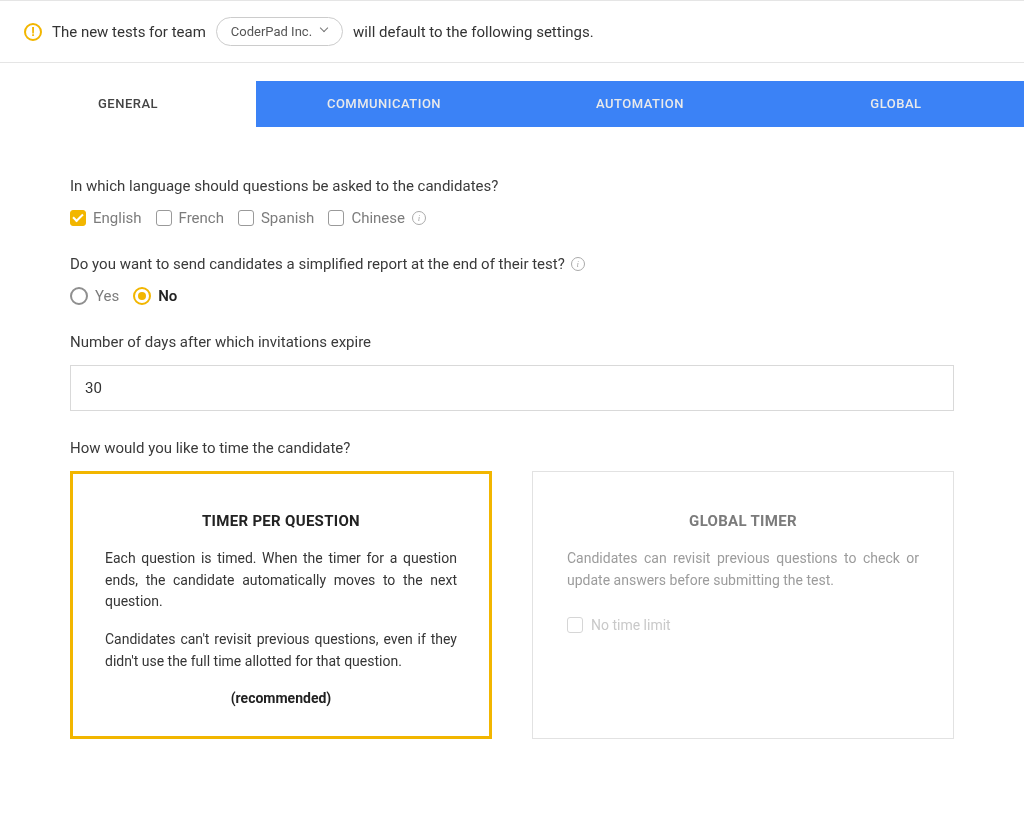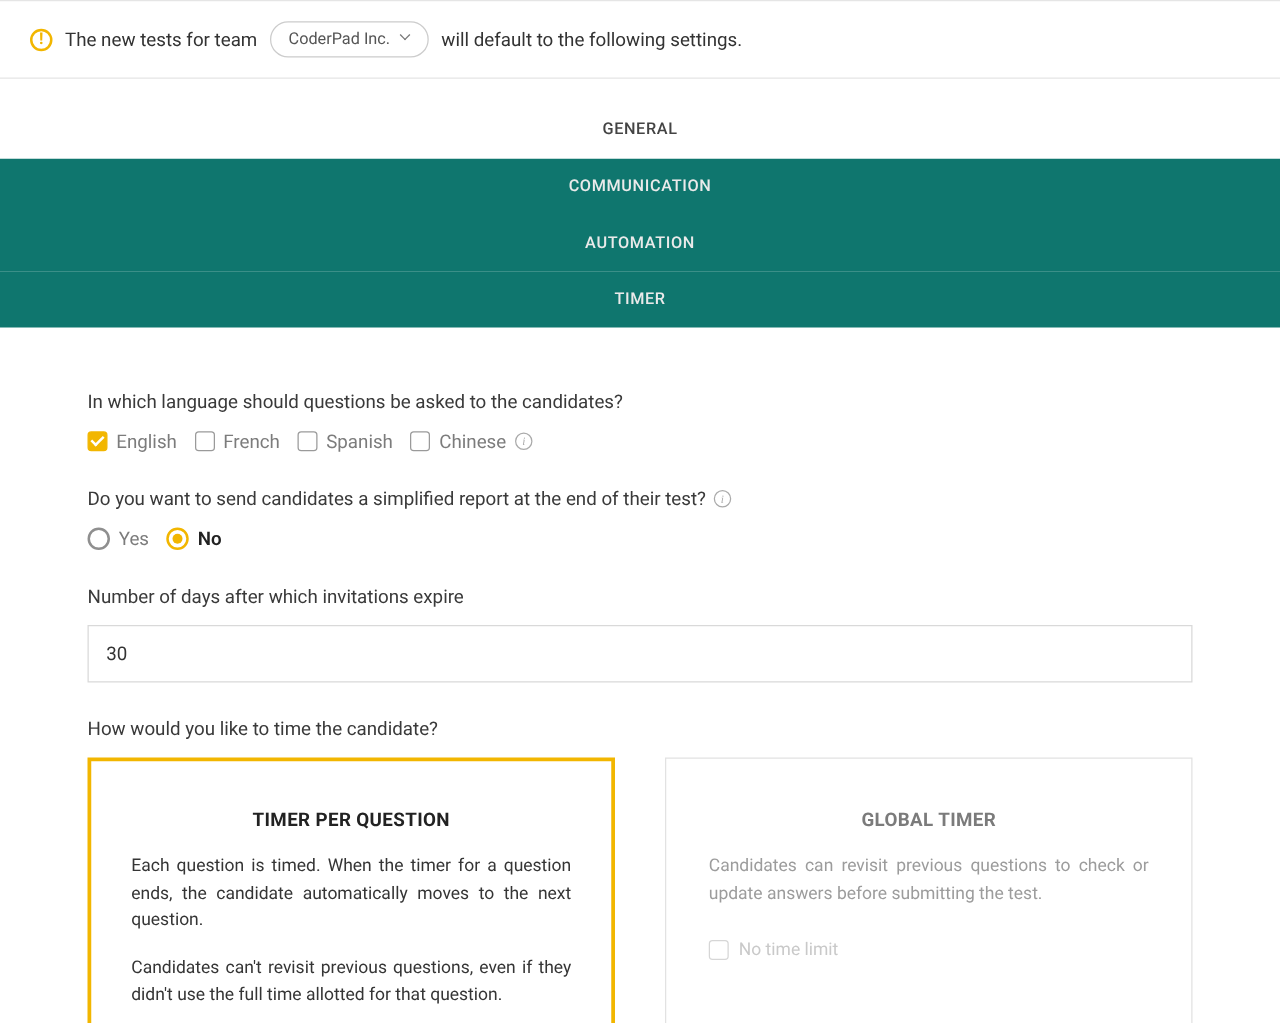--- a/index.html
+++ b/index.html
@@ -67,38 +67,37 @@
     border-right: 1.5px solid #777;
     border-bottom: 1.5px solid #777;
     transform: rotate(45deg);
   }
   .tabs-wrapper {
     margin-top: 18px;
   }
   .tabs {
     display: flex;
     width: 100%;
-    flex-direction: column;
   }
   .tab {
     flex: 1;
     text-align: center;
     padding: 15px 0;
     font-size: 13px;
     letter-spacing: 0.5px;
     font-weight: 500;
     cursor: pointer;
   }
   .tab.active {
     background: #ffffff;
     color: #444;
     border-bottom: 1px solid #fff;
   }
   .tab.inactive {
-    background: #0f766e;
+    background: #3b82f6;
     color: #eaeaea;
   }
   .content {
     padding: 50px 70px 40px 70px;
   }
   .question-block {
     margin-bottom: 28px;
   }
   .question-label {
     color: #3a3a3a;
@@ -265,21 +264,21 @@
     </span>
     <span>will default to the following settings.</span>
   </div>
 </div>
 
 <div class="tabs-wrapper">
   <div class="tabs">
     <div class="tab active">GENERAL</div>
     <div class="tab inactive">COMMUNICATION</div>
     <div class="tab inactive">AUTOMATION</div>
-    <div class="tab inactive">TIMER</div>
+    <div class="tab inactive">GLOBAL</div>
   </div>
 </div>
 
 <div class="content">
 
   <div class="question-block">
     <div class="question-label">In which language should questions be asked to the candidates?</div>
     <div class="checkbox-row">
       <div class="check-item">
         <span class="checkbox checked"></span>

